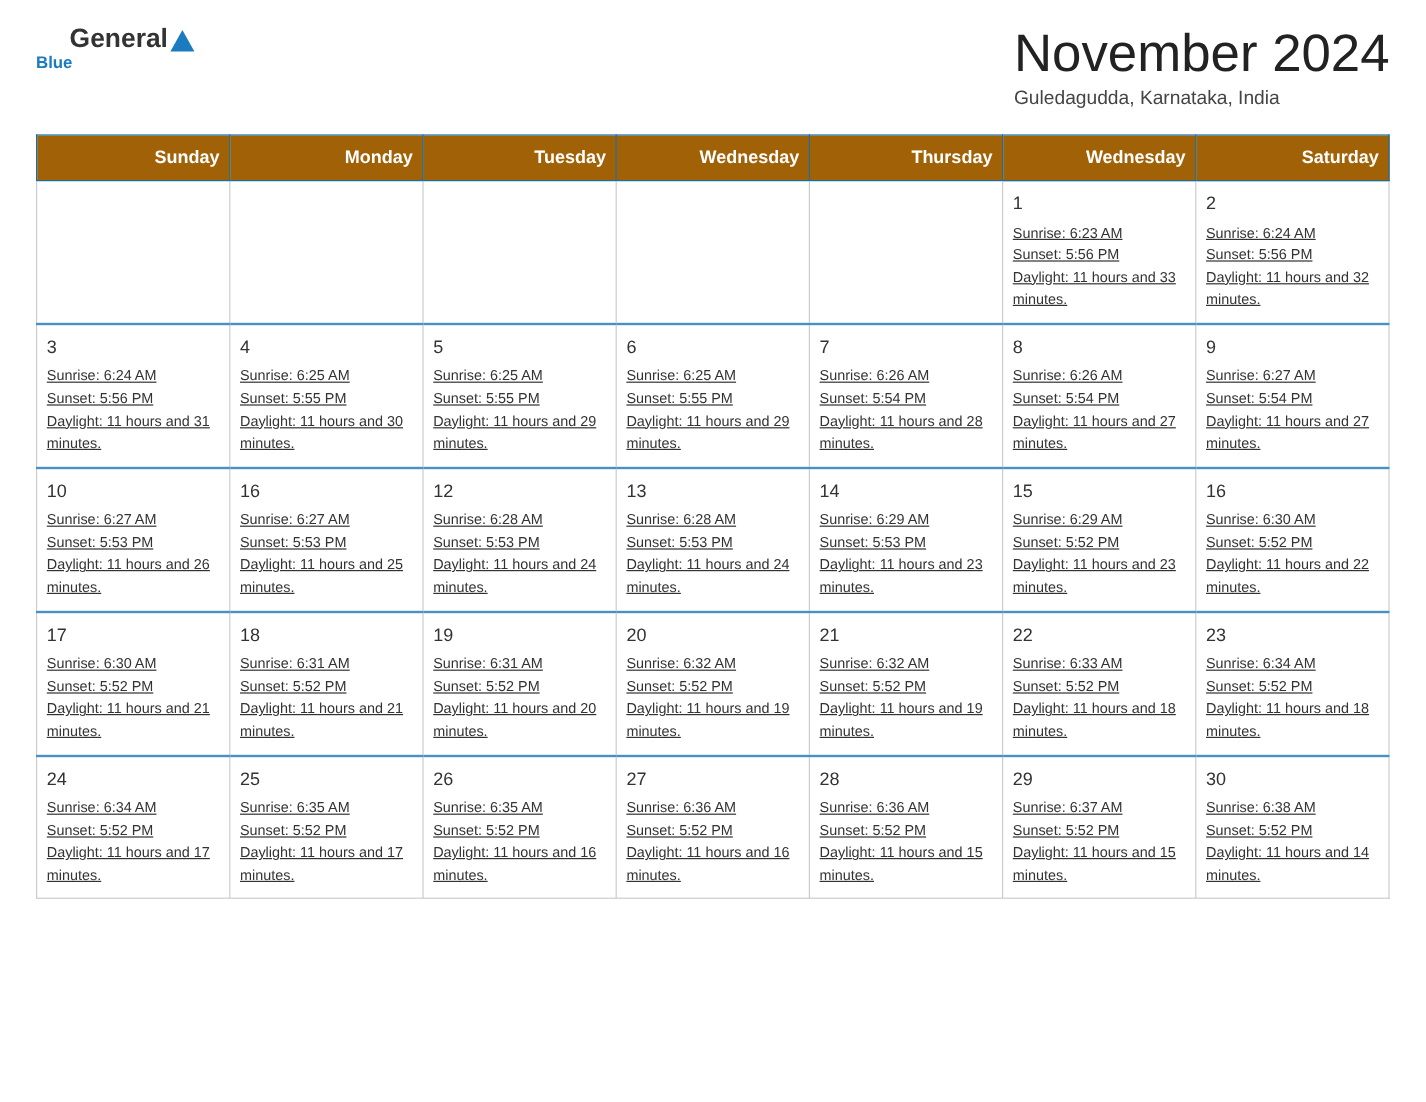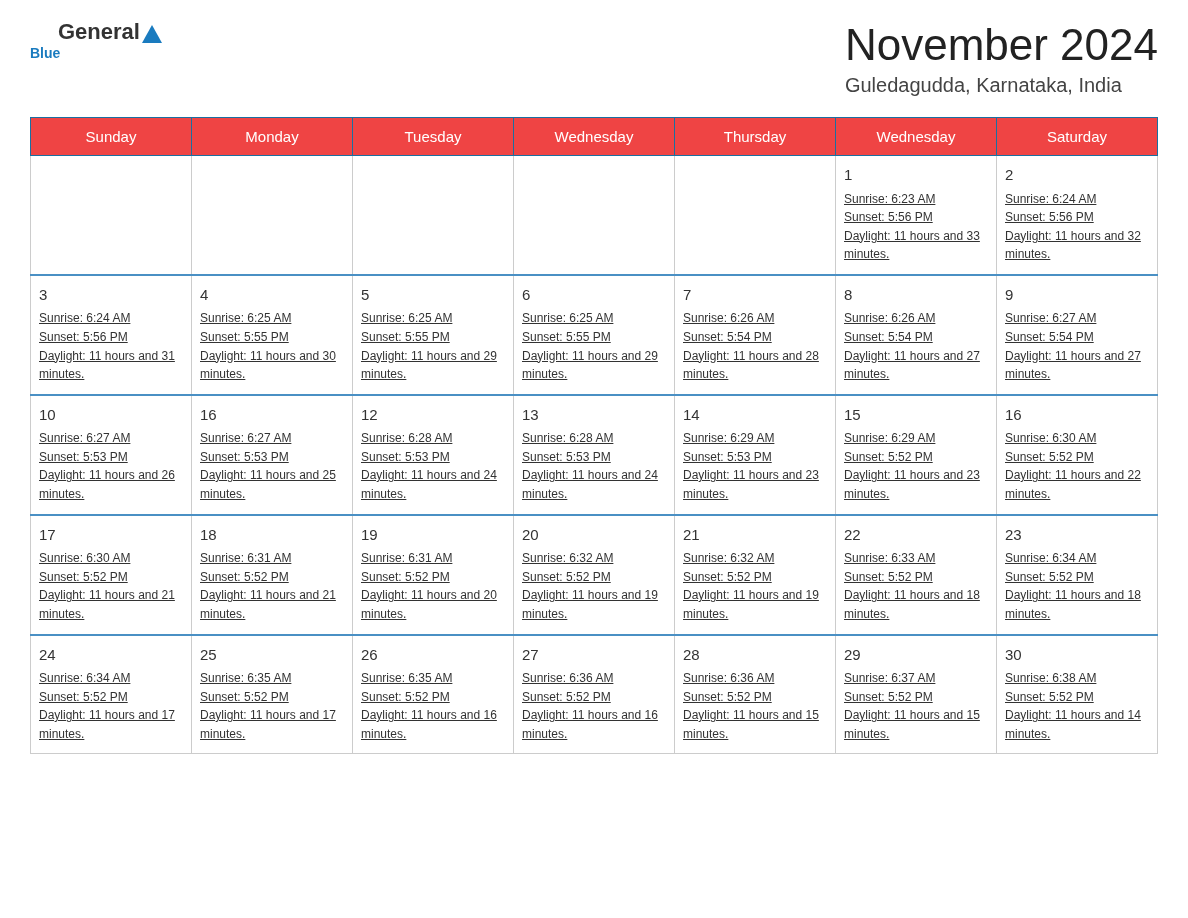--- a/index.html
+++ b/index.html
@@ -43,36 +43,36 @@
       color: #1a7bbf;
     }
     .title-area {
     }
     .month-title {
       font-size: 44px;
       font-weight: normal;
       color: #222;
     }
     .location-title {
-      font-size: 20px;
+      font-size: 16px;
       color: #444;
       margin-top: 4px;
     }
     .calendar-table {
       width: 100%;
       border-collapse: collapse;
       border: 1px solid #ccc;
     }
     .calendar-table th {
-      background-color: #ef4444;
+      background-color: #a16207;
       color: #fff;
       font-size: 15px;
-      font-weight: normal;
+      font-weight: bold;
       padding: 10px 8px;
-      text-align: center;
+      text-align: right;
       border: 1px solid #1a6fa0;
     }
     .calendar-table td {
       vertical-align: top;
       padding: 8px 8px 10px 8px;
       border: 1px solid #ccc;
       width: calc(100% / 7);
       min-height: 90px;
       font-size: 12.5px;
       color: #333;

